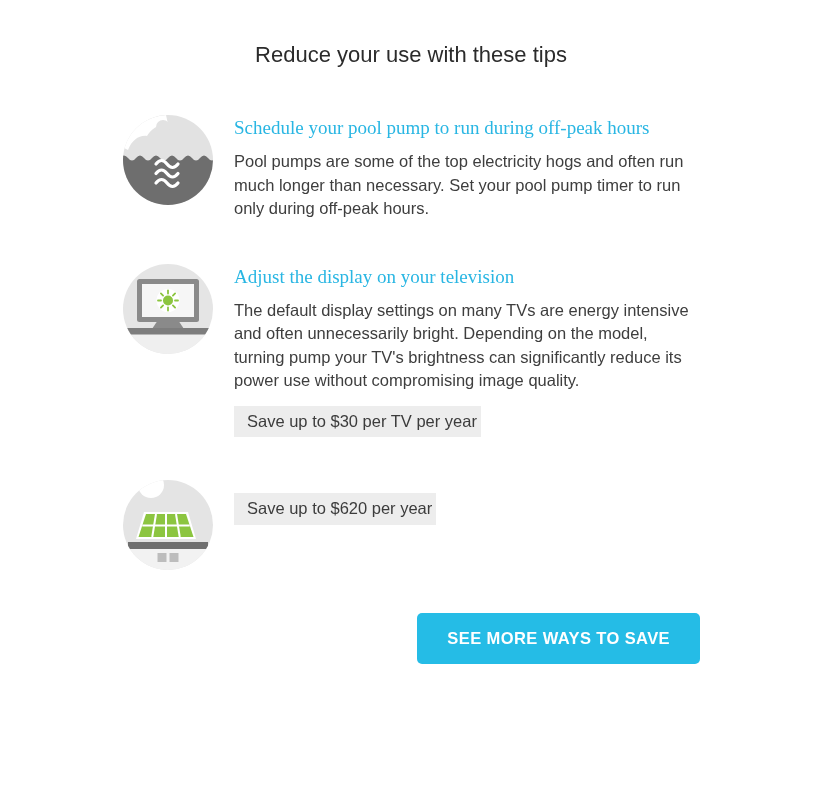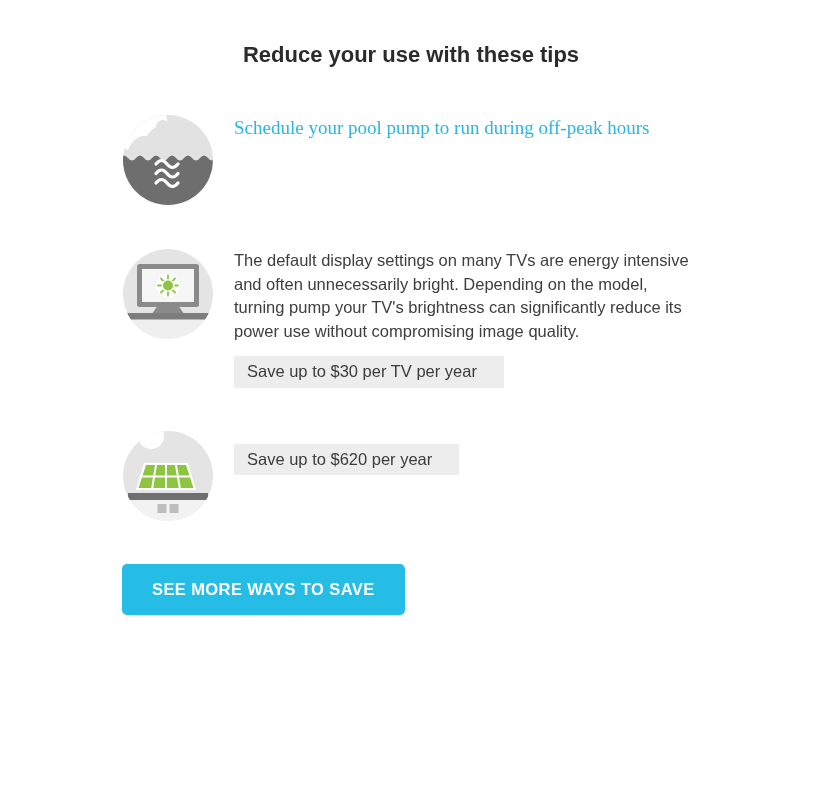--- a/index.html
+++ b/index.html
@@ -4,41 +4,41 @@
 <style>
   html,body{margin:0;padding:0;}
   body{
     width:832px;height:793px;background:#ffffff;overflow:hidden;
     font-family:"Liberation Sans",sans-serif;
     -webkit-font-smoothing:antialiased;
   }
   .content{width:578px;margin-left:122px;padding-top:42px;}
   .page-title{
     margin:0 0 46px 0;text-align:center;
-    font-size:22px;line-height:26px;font-weight:bold;color:#2b2b2b;
+    font-size:22px;line-height:26px;font-weight:normal;color:#2b2b2b;
   }
   .tip{display:flex;margin-bottom:42px;}
   .icon-wrap{flex:0 0 92px;width:92px;height:92px;margin-right:20px;}
   .icon-wrap svg{display:block;}
   .tip-content{flex:1;min-width:0;max-width:468px;padding-top:1px;}
   .tip-heading{
     display:block;font-size:19px;line-height:26px;
     color:var(--accent-cyan,#29b6e3);text-decoration:none;cursor:pointer;
     margin:0 0 9px 0;
     font-family:Liberation Serif, serif;
   }
   .tip-body{
     margin:0;font-size:16.5px;line-height:23.5px;color:#3e3e3e;
   }
   .save-badge{
     display:inline-block;margin-top:13px;
     background:var(--badge-bg,#ededed);color:#3c3c3c;
-    font-size:16.5px;line-height:16.5px;padding:7px 27px 8px 13px;
+    font-size:16.5px;line-height:16.5px;padding:7px 4px 8px 13px;
   }
-  .cta-row{text-align:left;margin-top:12px;}
+  .cta-row{text-align:right;margin-top:12px;}
   .cta-button{
     display:inline-block;background:var(--button-cyan,#25bce6);
     color:#ffffff;font-size:16.5px;font-weight:bold;letter-spacing:0.4px;
     padding:16px 30px;border-radius:5px;text-decoration:none;cursor:pointer;
   }
 </style>
 </head>
 <body>
 
 <div class="content">
@@ -61,20 +61,21 @@
           <g fill="none" stroke="#ffffff" stroke-width="3.2" stroke-linecap="round">
             <path d="M34,50 q5.5,-7 11,0 q5.5,7 11,0"></path>
             <path d="M34,59.5 q5.5,-7 11,0 q5.5,7 11,0"></path>
             <path d="M34,69 q5.5,-7 11,0 q5.5,7 11,0"></path>
           </g>
         </g>
       </svg>
     </div>
     <div class="tip-content">
       <a class="tip-heading">Schedule your pool pump to run during off-peak hours</a>
+      <p class="tip-body">Pool pumps are some of the top electricity hogs and often run much longer than necessary. Set your pool pump timer to run only during off-peak hours.</p>
     </div>
   </div>
 
   <div class="tip">
     <div class="icon-wrap">
       <svg width="92" height="92" viewBox="0 0 92 92">
         <defs>
             <clipPath id="clip-tv">
               <circle cx="46" cy="46" r="45"></circle>
             </clipPath>
@@ -95,20 +96,21 @@
             <line x1="41.1" y1="42.4" x2="38.9" y2="44.6"></line>
             <line x1="39" y1="37.5" x2="36" y2="37.5"></line>
             <line x1="41.1" y1="32.6" x2="38.9" y2="30.4"></line>
             <line x1="46" y1="30.5" x2="46" y2="27.5"></line>
             <line x1="50.9" y1="32.6" x2="53.1" y2="30.4"></line>
           </g>
         </g>
       </svg>
     </div>
     <div class="tip-content">
+      <a class="tip-heading">Adjust the display on your television</a>
       <p class="tip-body">The default display settings on many TVs are energy intensive and often unnecessarily bright. Depending on the model, turning pump your TV's brightness can significantly reduce its power use without compromising image quality.</p>
       <span class="save-badge">Save up to $30 per TV per year</span>
     </div>
   </div>
 
   <div class="tip">
     <div class="icon-wrap">
       <svg width="92" height="92" viewBox="0 0 92 92">
         <defs>
             <clipPath id="clip-solar">

